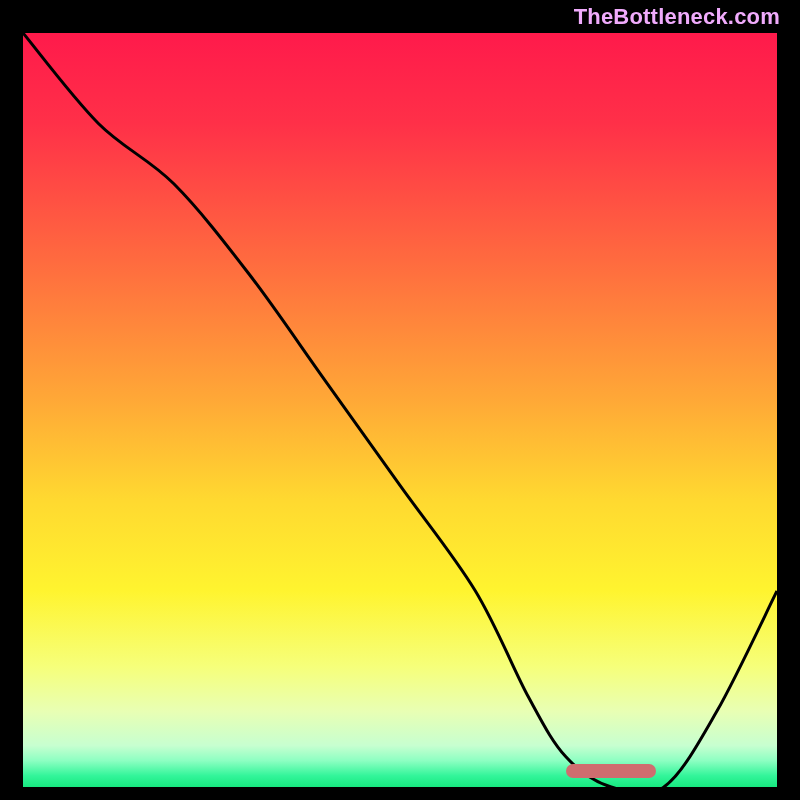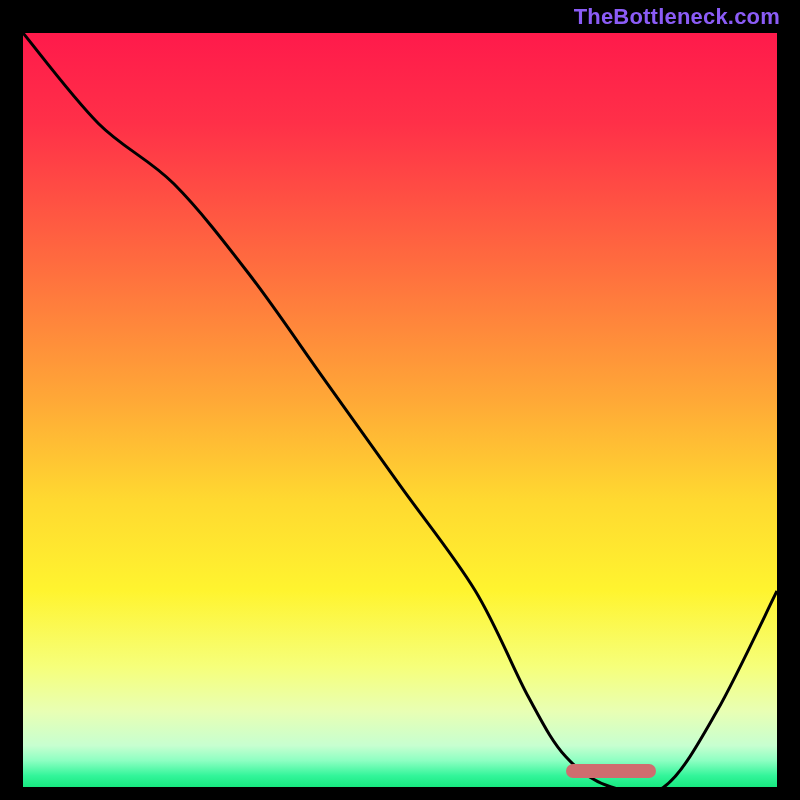--- a/index.html
+++ b/index.html
@@ -24,21 +24,21 @@
     position: absolute;
     inset: 0;
   }
   .watermark {
     position: absolute;
     top: 4px;
     right: 20px;
     font-family: Arial, Helvetica, sans-serif;
     font-size: 22px;
     font-weight: bold;
-    color: #8b5cf6;
+    color: #f0abfc;
     letter-spacing: 0.2px;
   }
   svg.curve {
     position: absolute;
     inset: 0;
     width: 100%;
     height: 100%;
   }
   .optimal-marker {
     position: absolute;

